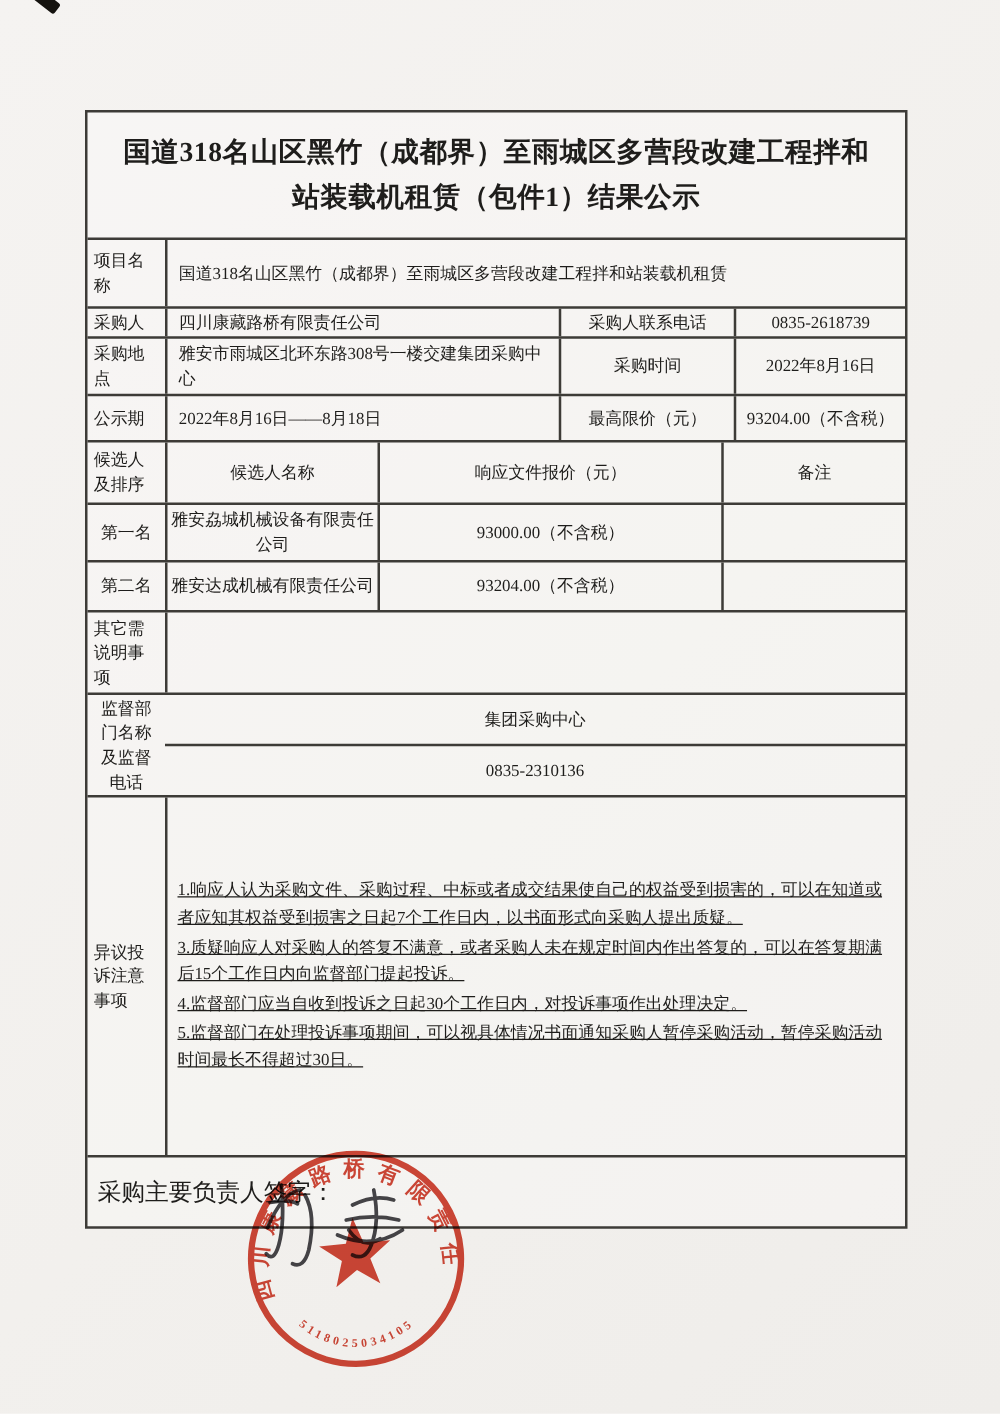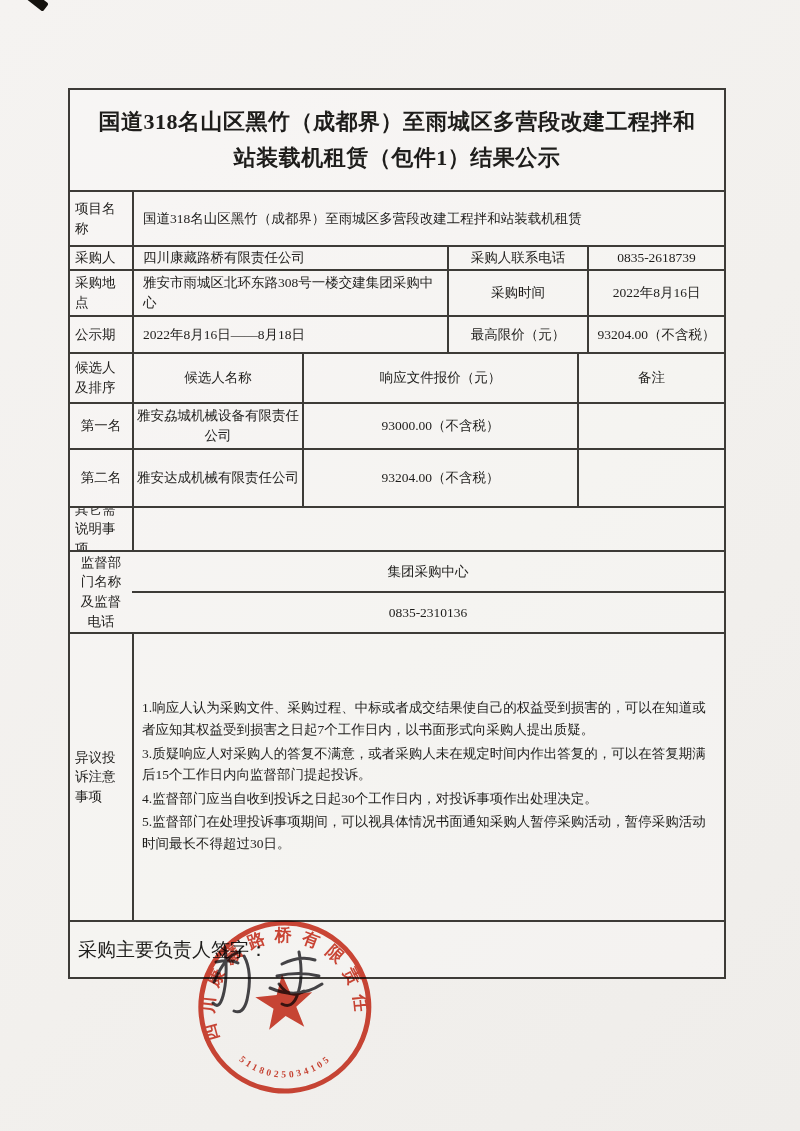--- a/index.html
+++ b/index.html
@@ -16,37 +16,37 @@
   }
   .row{display:flex;box-sizing:border-box;border-top:2px solid #3d3b37;}
   .row:first-child{border-top:none;}
   .cell{box-sizing:border-box;border-left:2px solid #3d3b37;display:flex;align-items:center;overflow:hidden;}
   .cell:first-child{border-left:none;}
   .w-label{width:62px;}
   .w-a{width:315px;} .w-b{width:140px;} .w-c{width:137px;}
   .w-n{width:170px;} .w-p{width:275px;} .w-r{width:147px;}
   .w-rest{flex:1;}
   .h-title{height:100px;} .h1{height:55px;} .h2{height:24px;} .h3{height:46px;}
-  .h4{height:37px;} .h5{height:50px;} .h6{height:46px;} .h7{height:58px;}
-  .h8{height:44px;} .h9{height:82px;} .h10{height:288px;} .h11{height:57px;}
+  .h4{height:37px;} .h5{height:50px;} .h6{height:46px;} .h7{height:40px;}
+  .h8{height:66px;} .h9{height:82px;} .h10{height:288px;} .h11{height:57px;}
   .txt{font-size:13.5px;line-height:1.45;}
   .lbl{padding:3px 5px;}
   .val{padding:3px 9px;}
   .ctr{justify-content:center;text-align:center;}
   .title-cell{
     width:100%;justify-content:center;text-align:center;
     font-size:22px;font-weight:bold;line-height:1.62;padding:0 22px;
     letter-spacing:0.5px;
   }
   .stack{flex:1;display:flex;flex-direction:column;align-self:stretch;}
   .sub{flex:1;display:flex;align-items:center;justify-content:center;font-size:13.5px;}
   .sub + .sub{border-top:2px solid #3d3b37;}
   .notice{
     flex-direction:column;align-items:flex-start;justify-content:center;
-    padding:6px 10px 6px 8px;font-size:13.5px;line-height:1.6;
+    padding:6px 10px 6px 8px;font-size:13.5px;line-height:1.6;text-decoration:underline;
   }
   .notice p{margin:0 0 2px 0;}
   .sig-row{position:relative;overflow:visible;}
   .sig-label{padding:3px 8px;font-size:19px;}
   .stamp{
     position:absolute;left:192px;top:920px;width:186px;height:178px;
     mix-blend-mode:multiply;opacity:0.93;transform:rotate(-5deg);z-index:5;
   }
   .signature{
     position:absolute;left:200px;top:930px;width:180px;height:95px;

